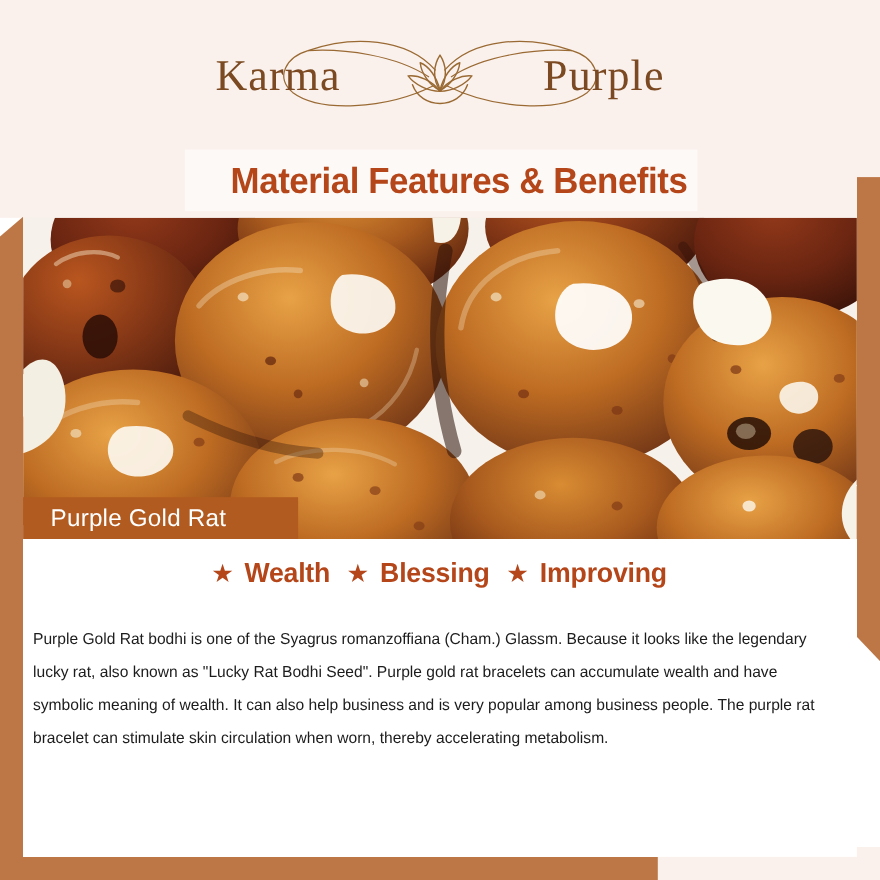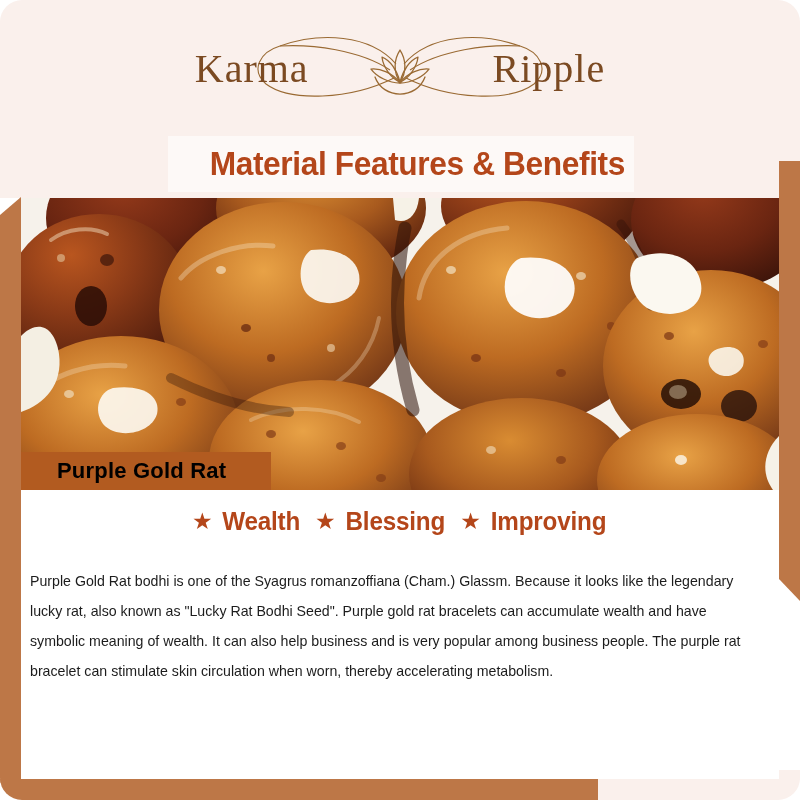--- a/index.html
+++ b/index.html
@@ -7,21 +7,20 @@
     width:800px;height:800px;
     background:#ffffff;
     font-family:"Liberation Sans", sans-serif;
     overflow:hidden;
   }
   .page{
     position:relative;
     width:800px;height:800px;
     background:#ffffff;
     overflow:hidden;
-    border-radius:22px;
   }
 
   
   .header-bg{
     position:absolute;left:0;top:0;width:800px;height:198px;
     background:#faf0ec;
   }
   .brand{
     position:absolute;left:0;top:28px;width:800px;height:82px;
     display:flex;align-items:center;justify-content:center;
@@ -94,26 +93,26 @@
   }
   .photo-canvas{position:absolute;left:0;top:0;width:758px;height:292px;}
 
   
   .label-banner{
     position:absolute;left:21px;top:452px;width:250px;height:38px;
     background:#b25b20;
     display:flex;align-items:center;
   }
   .label-text{
-    color:#000000;
-    font-family:"Liberation Sans", sans-serif;
-    font-weight:bold;
+    color:#ffffff;
+    font-family:"Liberation Sans", sans-serif;
+    font-weight:normal;
     font-size:22px;
     letter-spacing:0.2px;
-    margin-left:36px;
+    margin-left:25px;
     white-space:nowrap;
   }
 
   
   .content{
     position:absolute;left:21px;top:490px;width:758px;height:289px;
     background:#ffffff;
   }
   .benefits{
     position:absolute;left:0;top:17px;width:758px;
@@ -181,21 +180,21 @@
         <g fill="none" stroke="#9a6a33" stroke-width="1.3" stroke-linejoin="round" stroke-linecap="round">
           <path d="M37 6 C31 15 30 28 37 38 C44 28 43 15 37 6 Z"></path>
           <path d="M37 38 C28 34 20 23 19 13 C27 16 34 26 37 38 Z"></path>
           <path d="M37 38 C46 34 54 23 55 13 C47 16 40 26 37 38 Z"></path>
           <path d="M37 39 C26 39 14 33 8 25 C17 24 30 29 37 39 Z"></path>
           <path d="M37 39 C48 39 60 33 66 25 C57 24 44 29 37 39 Z"></path>
           <path d="M12 33 C16 44 26 50 37 50 C48 50 58 44 62 33"></path>
         </g>
       </svg>
 
-      <span class="brand-word right">Ripple</span>
+      <span class="brand-word right">Purple</span>
     </div>
   </div>
 
   <div class="title-band">
     <span class="title-text">Material Features &amp; Benefits</span>
   </div>
 
   <div class="frame-left"></div>
   <div class="frame-right"></div>
   <div class="pink-strip"></div>

